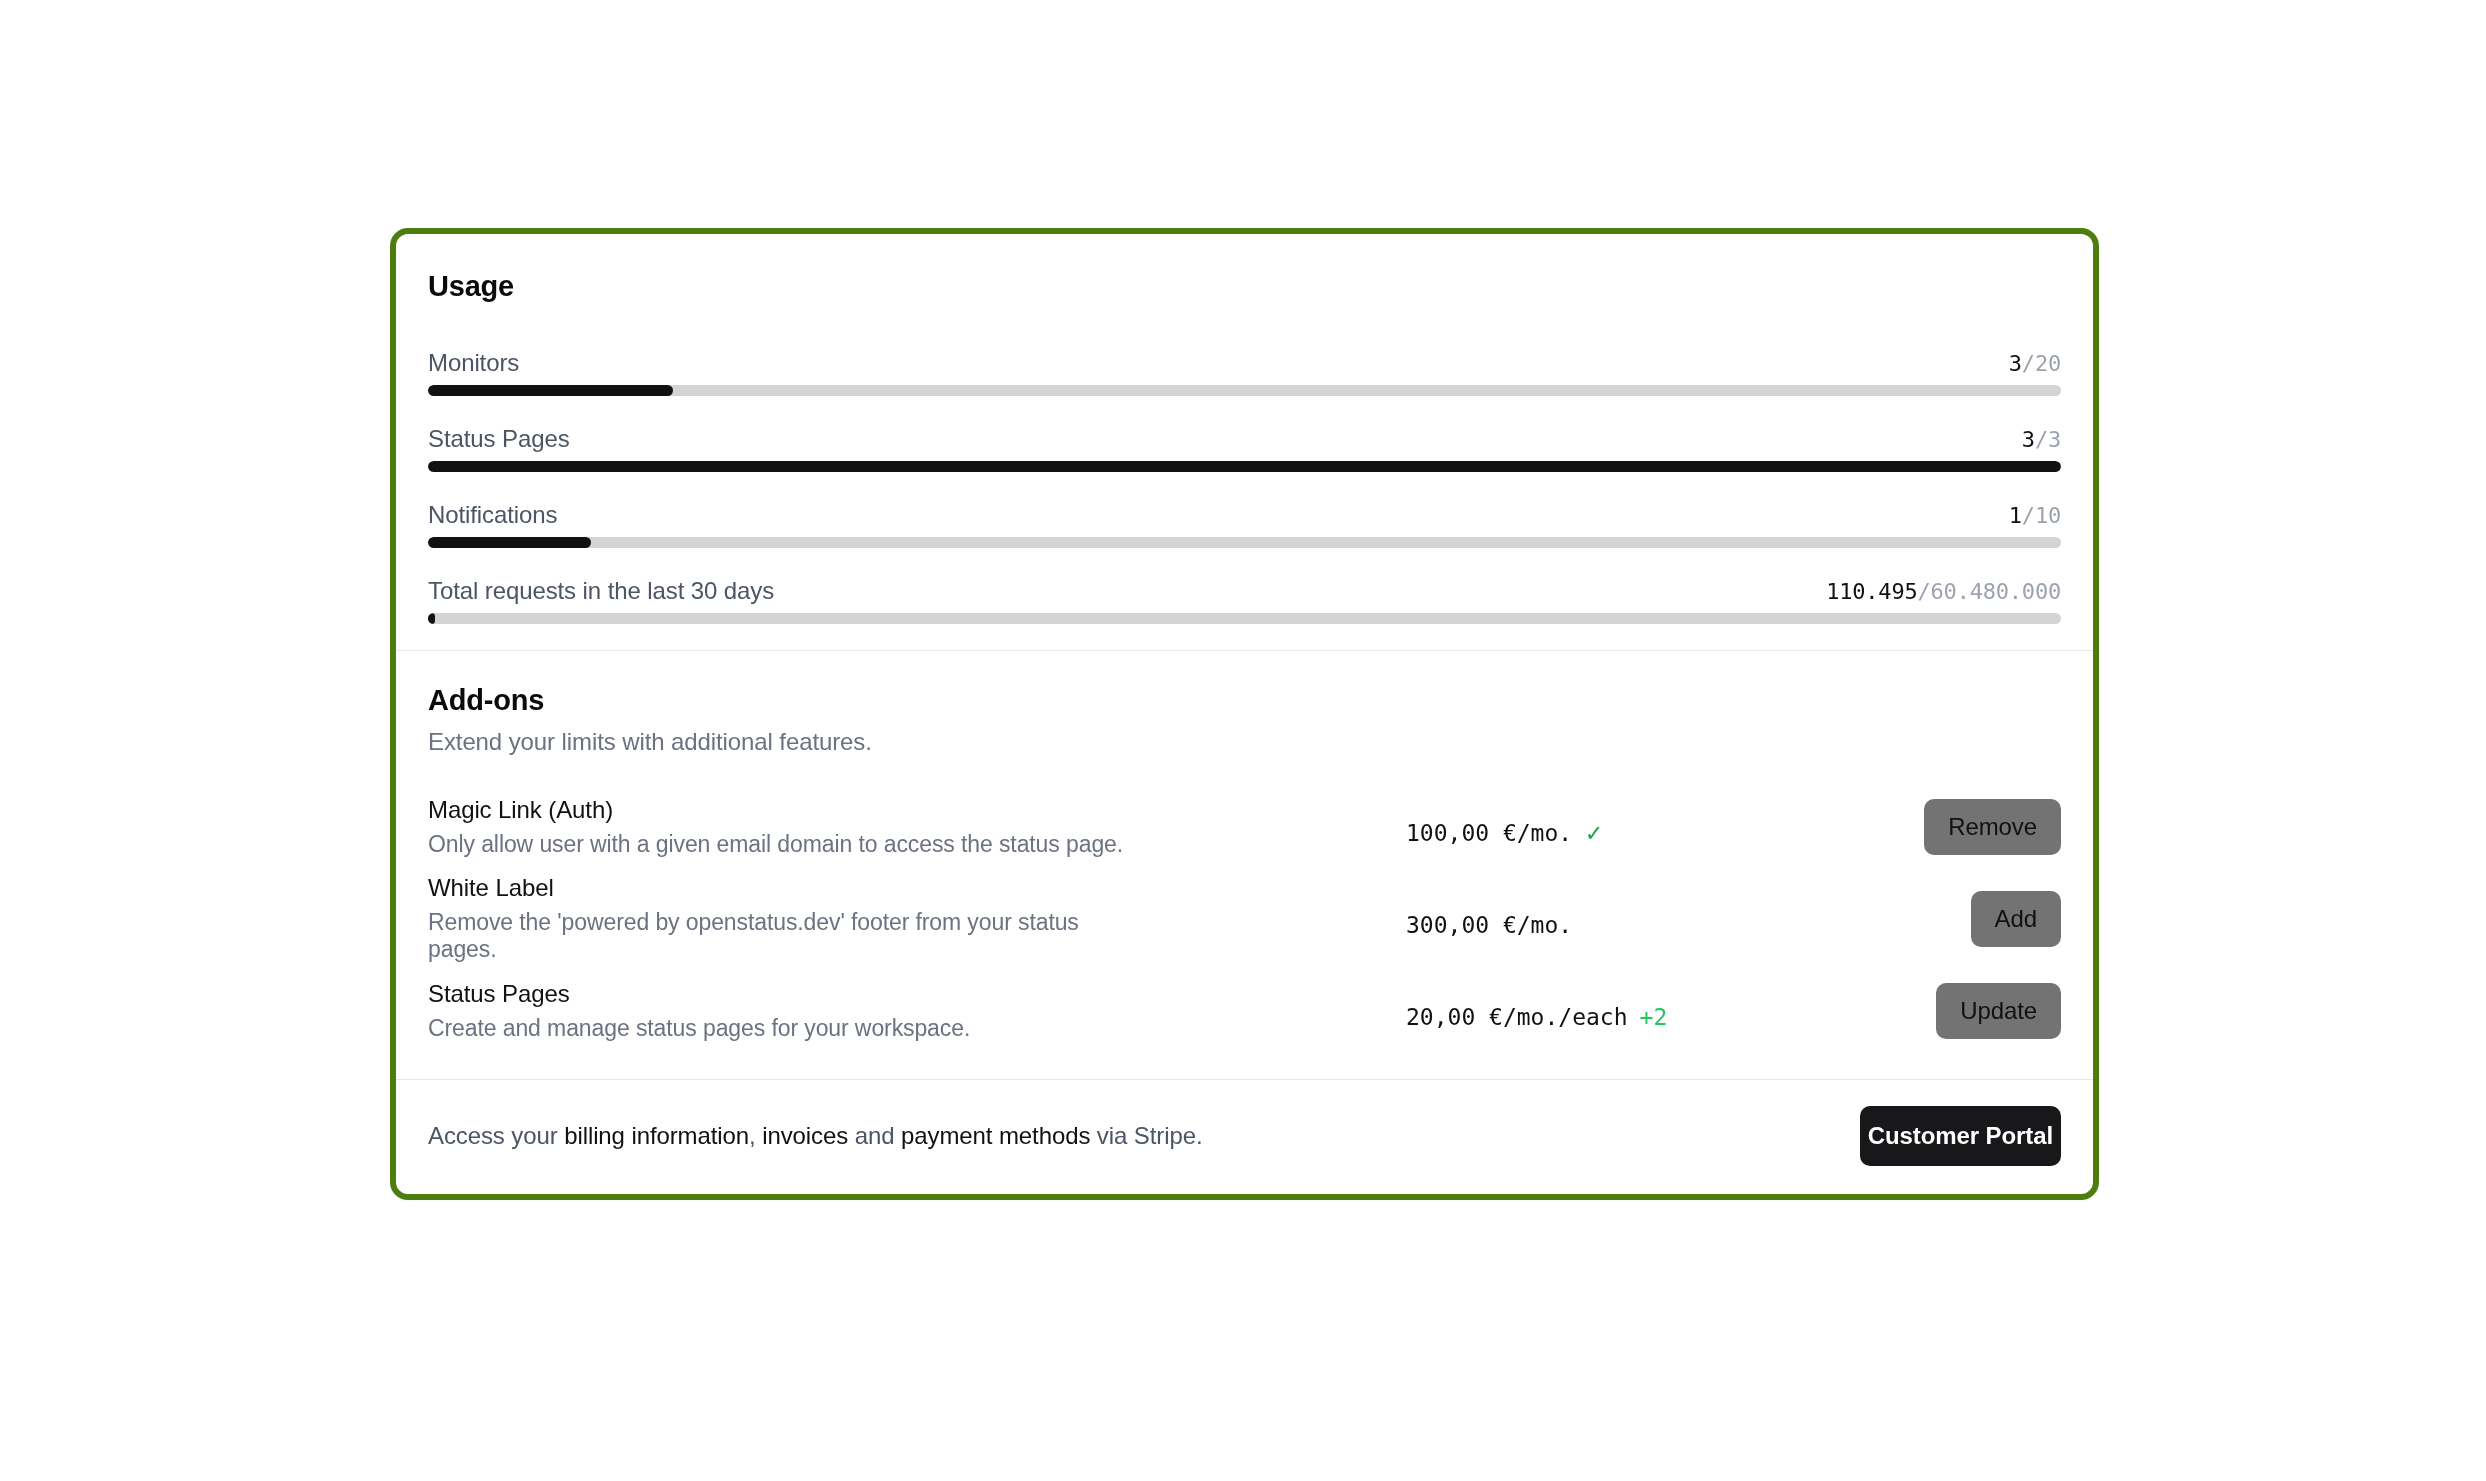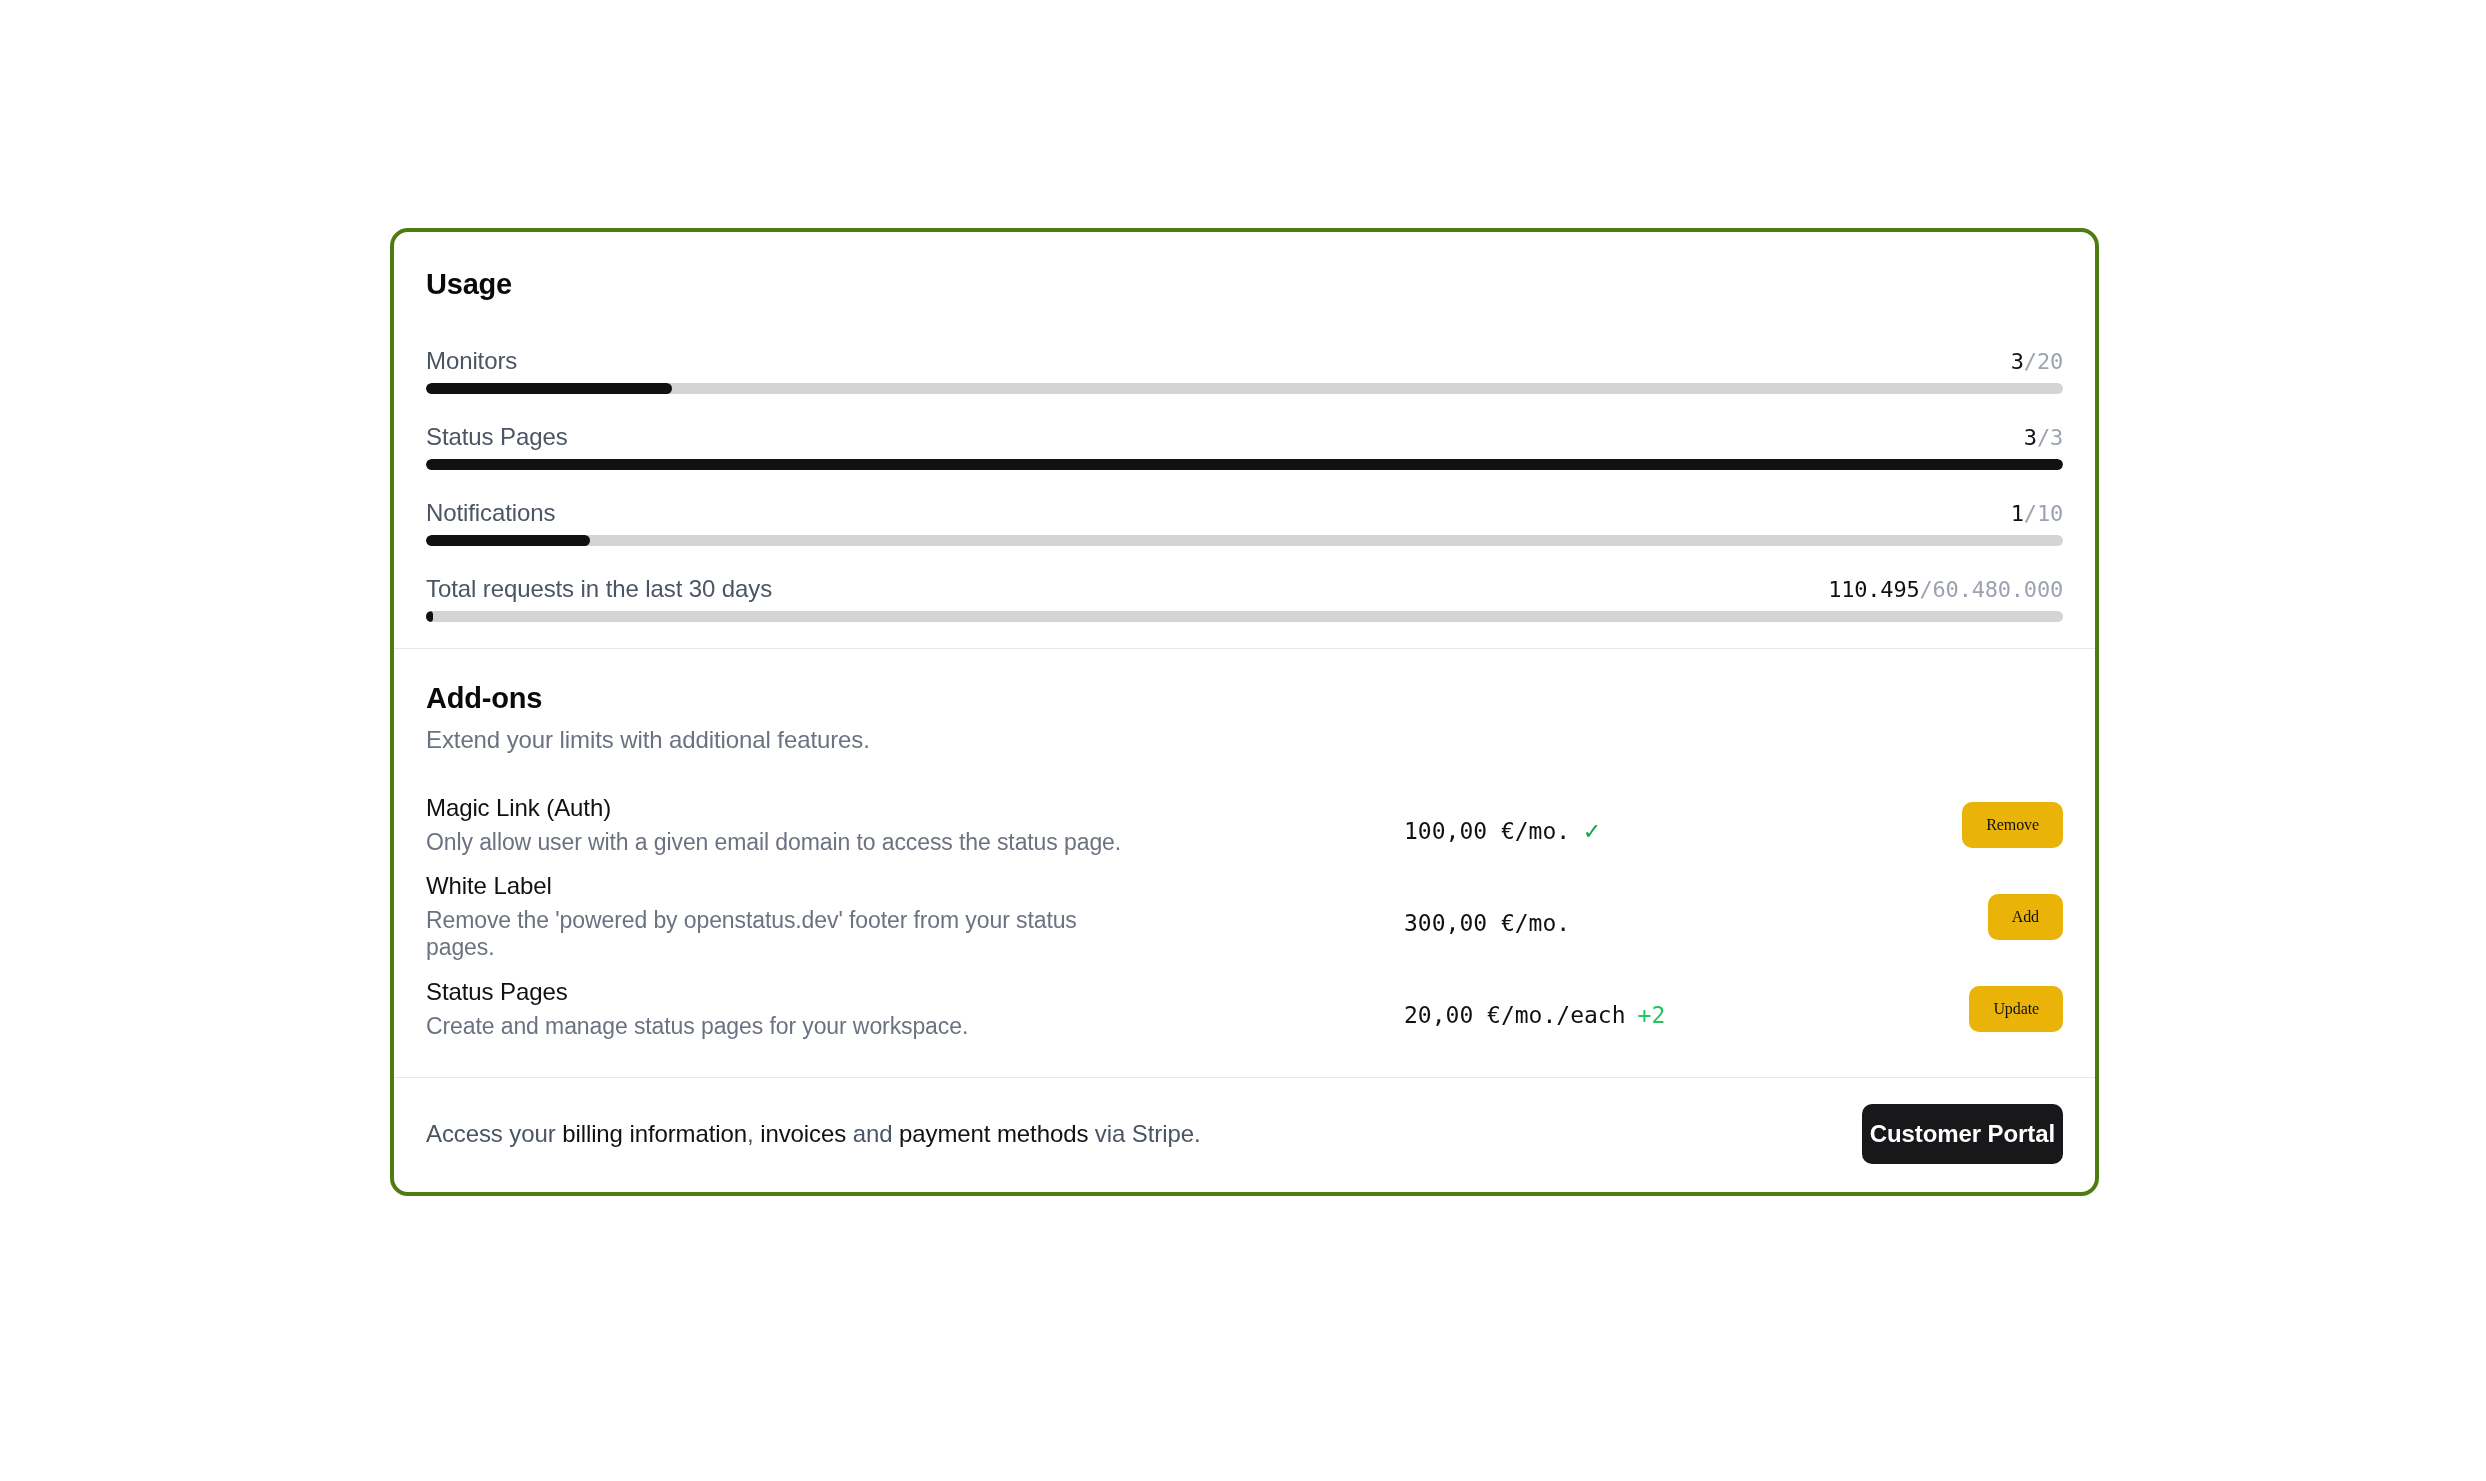--- a/index.html
+++ b/index.html
@@ -14,21 +14,21 @@
     width: 2487px;
     height: 1481px;
     background: #ffffff;
   }
   .card {
     position: absolute;
     left: 390px;
     top: 228px;
     width: 1709px;
     background: #ffffff;
-    border: 4px solid #4d7c0f;
+    border: 6px solid #4d7c0f;
     border-radius: 18px;
     box-shadow: 0 1px 2px rgba(0,0,0,0.04);
     overflow: hidden;
   }
 
   
   .usage-section {
     padding: 36px 32px 26px 32px;
   }
   .section-title {
@@ -142,26 +142,26 @@
     color: #22c55e;
     font-size: 23px;
   }
   .addon-action {
     flex: 0 0 auto;
     display: flex;
     justify-content: flex-end;
     width: 158px;
   }
   .btn-ghost {
-    background: #eab308;
+    background: #737373;
     border: none;
     border-radius: 10px;
     padding: 14px 24px;
-    font-family: Liberation Serif, serif;
-    font-size: 16px;
+    font-family: Liberation Sans, sans-serif;
+    font-size: 24px;
     color: #111111;
     cursor: pointer;
     letter-spacing: -0.1px;
   }
 
   
   .footer {
     display: flex;
     align-items: center;
     justify-content: space-between;

